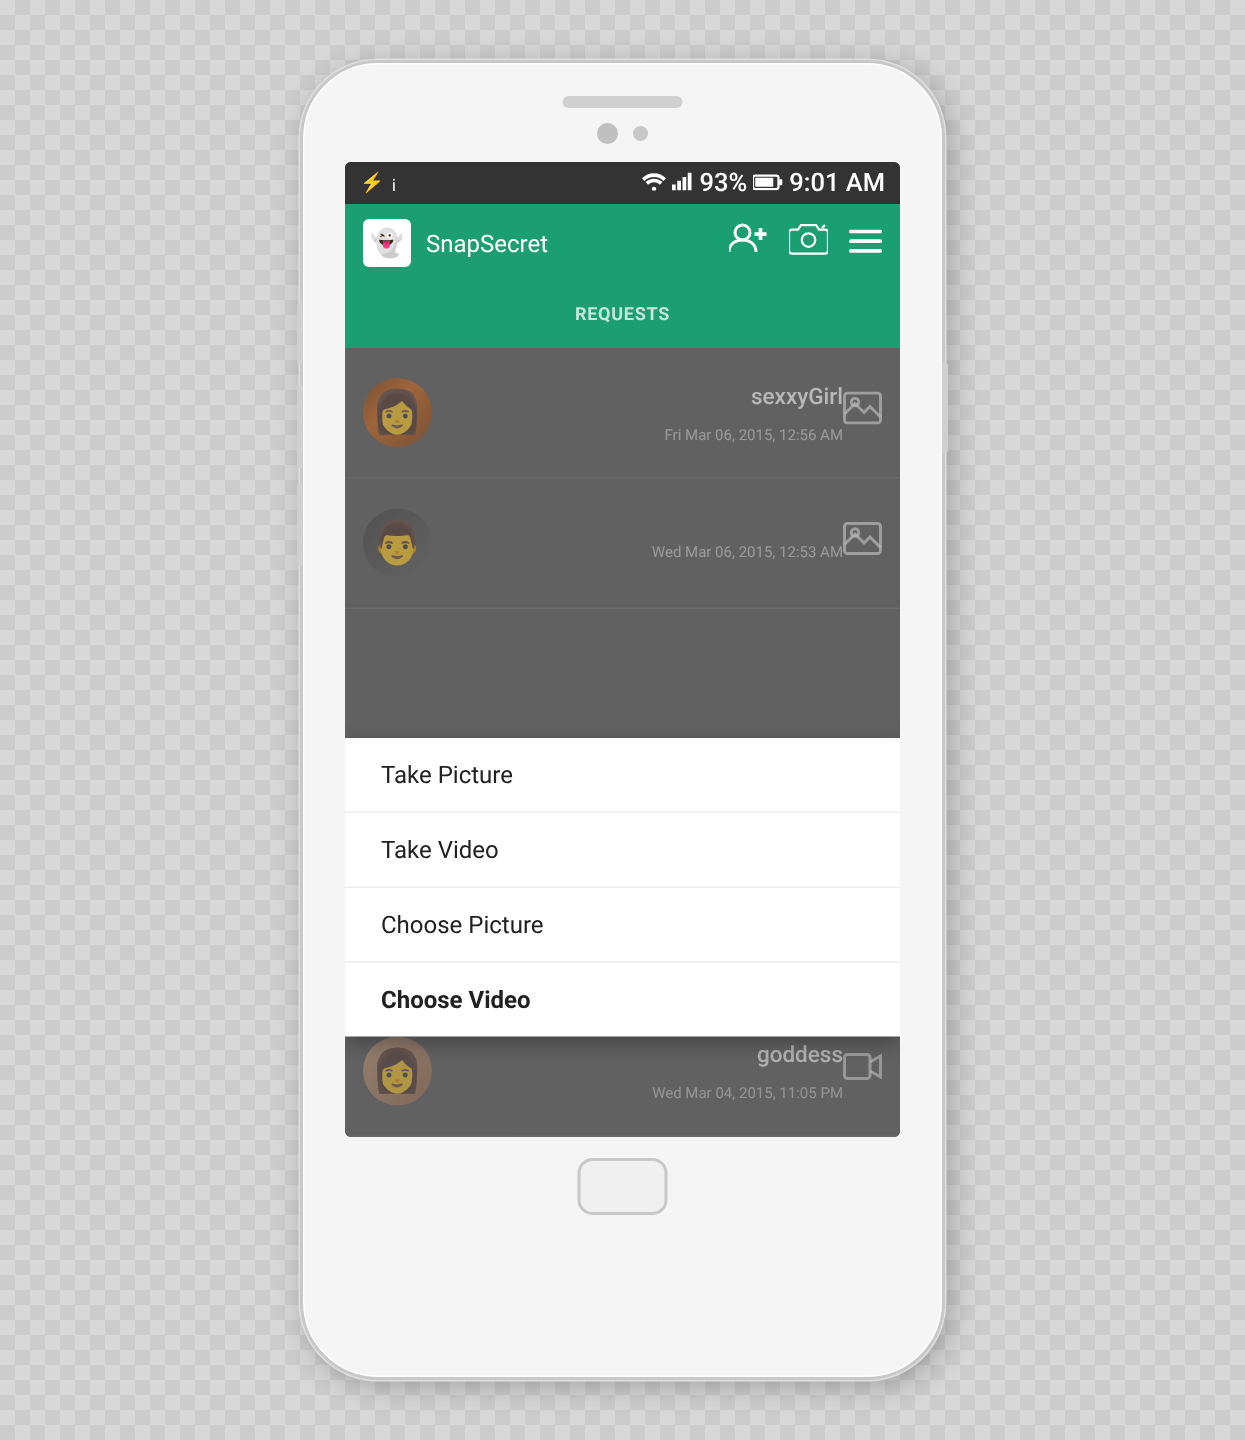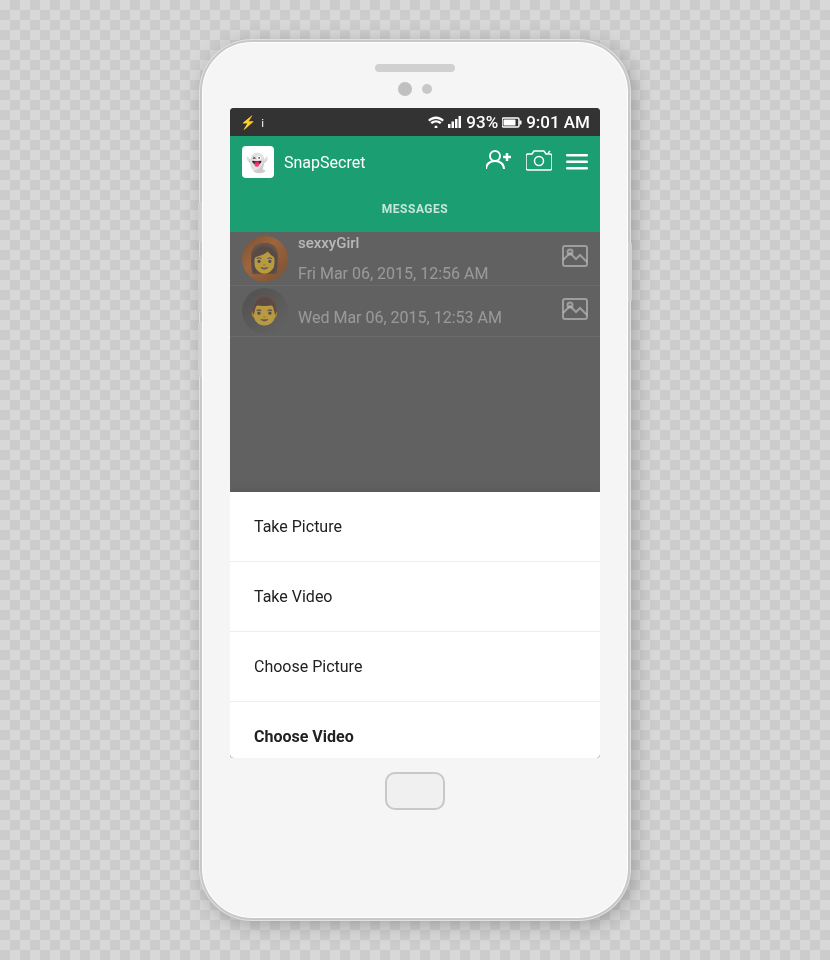--- a/index.html
+++ b/index.html
@@ -175,23 +175,23 @@
     
     .messages-list {
       background: #616161;
       flex: 1;
       overflow: hidden;
     }
 
     .message-item {
       display: flex;
       align-items: center;
-      padding: 2px 12px;
-      gap: 10px;
+      padding: 20px 12px;
       border-bottom: 1px solid rgba(255,255,255,0.1);
+      text-align: right;
     }
 
     .avatar {
       width: 46px;
       height: 46px;
       border-radius: 50%;
       background: #888;
       flex-shrink: 0;
       overflow: hidden;
       display: flex;
@@ -205,42 +205,42 @@
     }
 
     .message-username {
       color: #fff;
       font-size: 15px;
       font-weight: 500;
     }
 
     .message-date {
       color: rgba(255,255,255,0.65);
-      font-size: 16px;
+      font-size: 10px;
       margin-top: 12px;
     }
 
     .message-icon {
       color: rgba(255,255,255,0.7);
       font-size: 22px;
     }
 
     
     .dropdown-overlay {
       position: absolute;
       top: 260px;
       left: 0;
       right: 0;
       background: #fff;
       z-index: 100;
       box-shadow: 0 4px 12px rgba(0,0,0,0.3);
     }
 
     .dropdown-item {
-      padding: 25px 24px;
+      padding: 15px 24px;
       font-size: 16px;
       color: #212121;
       border-bottom: 1px solid #eeeeee;
       cursor: pointer;
     }
 
     .dropdown-item:last-child {
       border-bottom: none;
       font-weight: bold;
     }
@@ -428,21 +428,21 @@
               <rect y="0" width="22" height="2.5" rx="1.25" fill="white"></rect>
               <rect y="6.5" width="22" height="2.5" rx="1.25" fill="white"></rect>
               <rect y="13" width="22" height="2.5" rx="1.25" fill="white"></rect>
             </svg>
           </span>
         </div>
       </div>
 
       <div class="tab-bar">
         <div class="tab-item">
-          <span>MESSAGES</span>
+          <span>REQUESTS</span>
         </div>
       </div>
 
       <div class="messages-list" style="position:relative; flex:1;">
 
         <div class="message-item" style="opacity:0.55;">
           <div class="avatar avatar-1"></div>
           <div class="message-info">
             <div class="message-username">sexxyGirl</div>
             <div class="message-date">Fri Mar 06, 2015, 12:56 AM</div>

